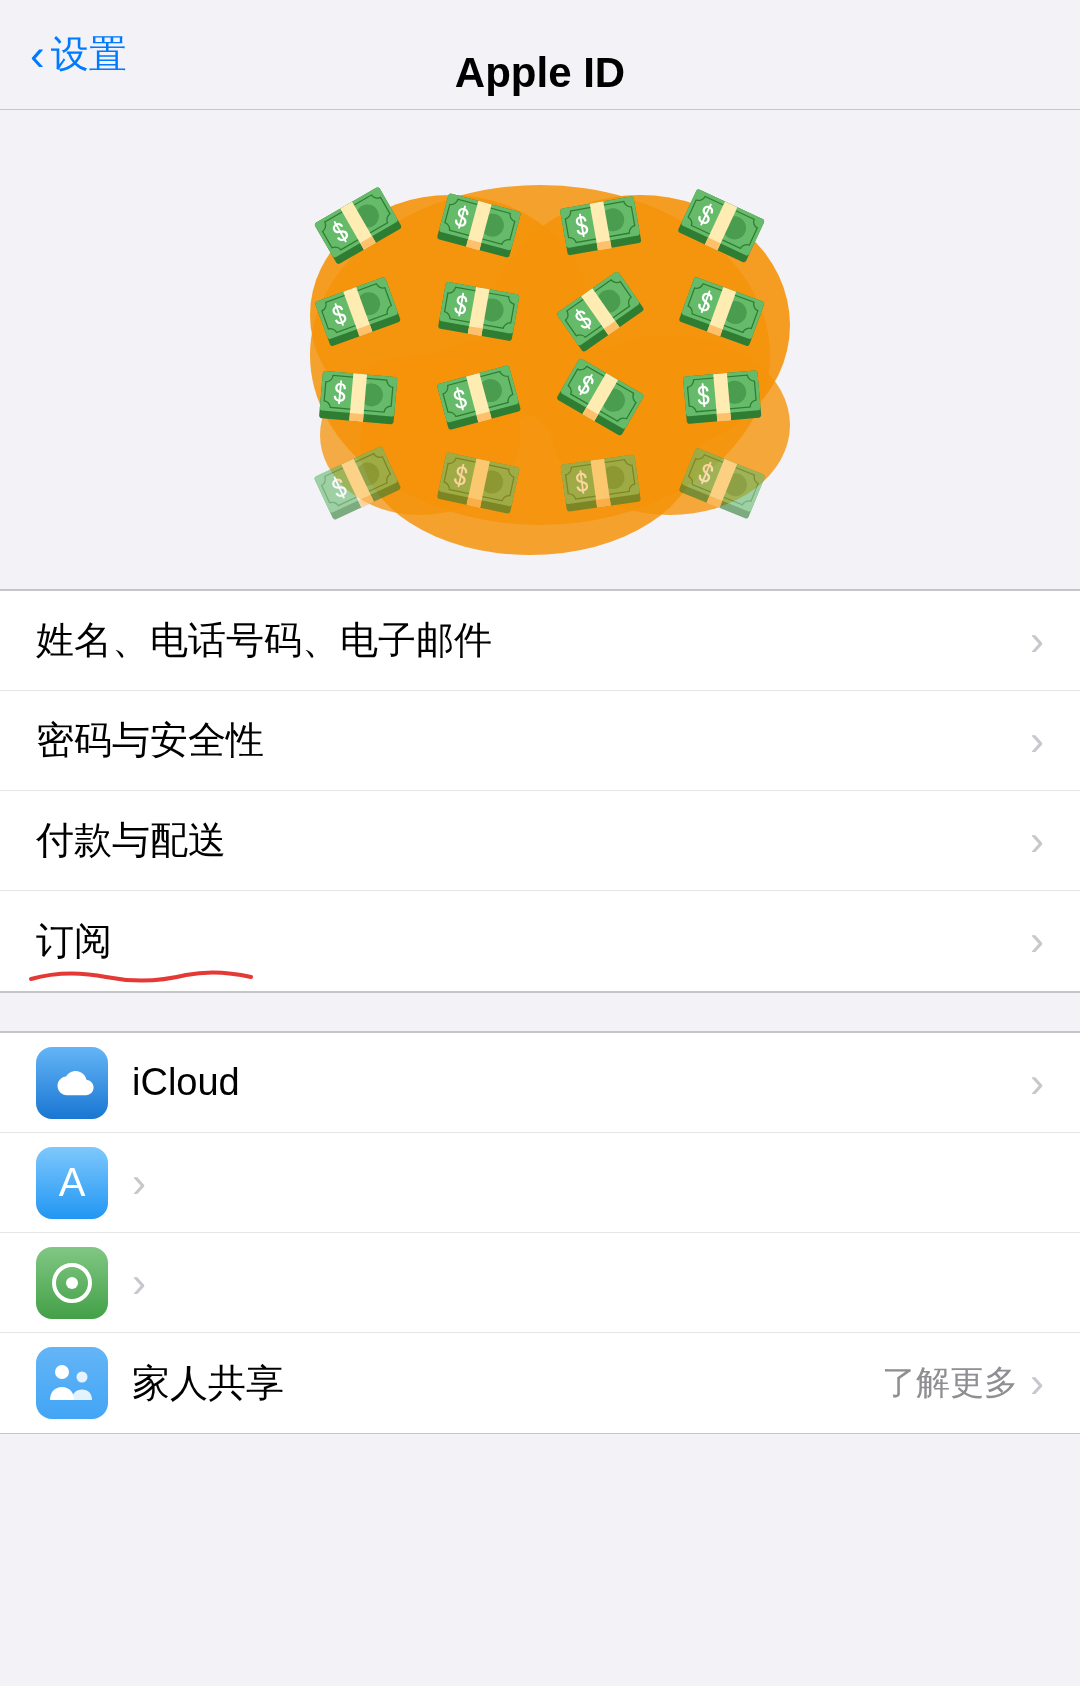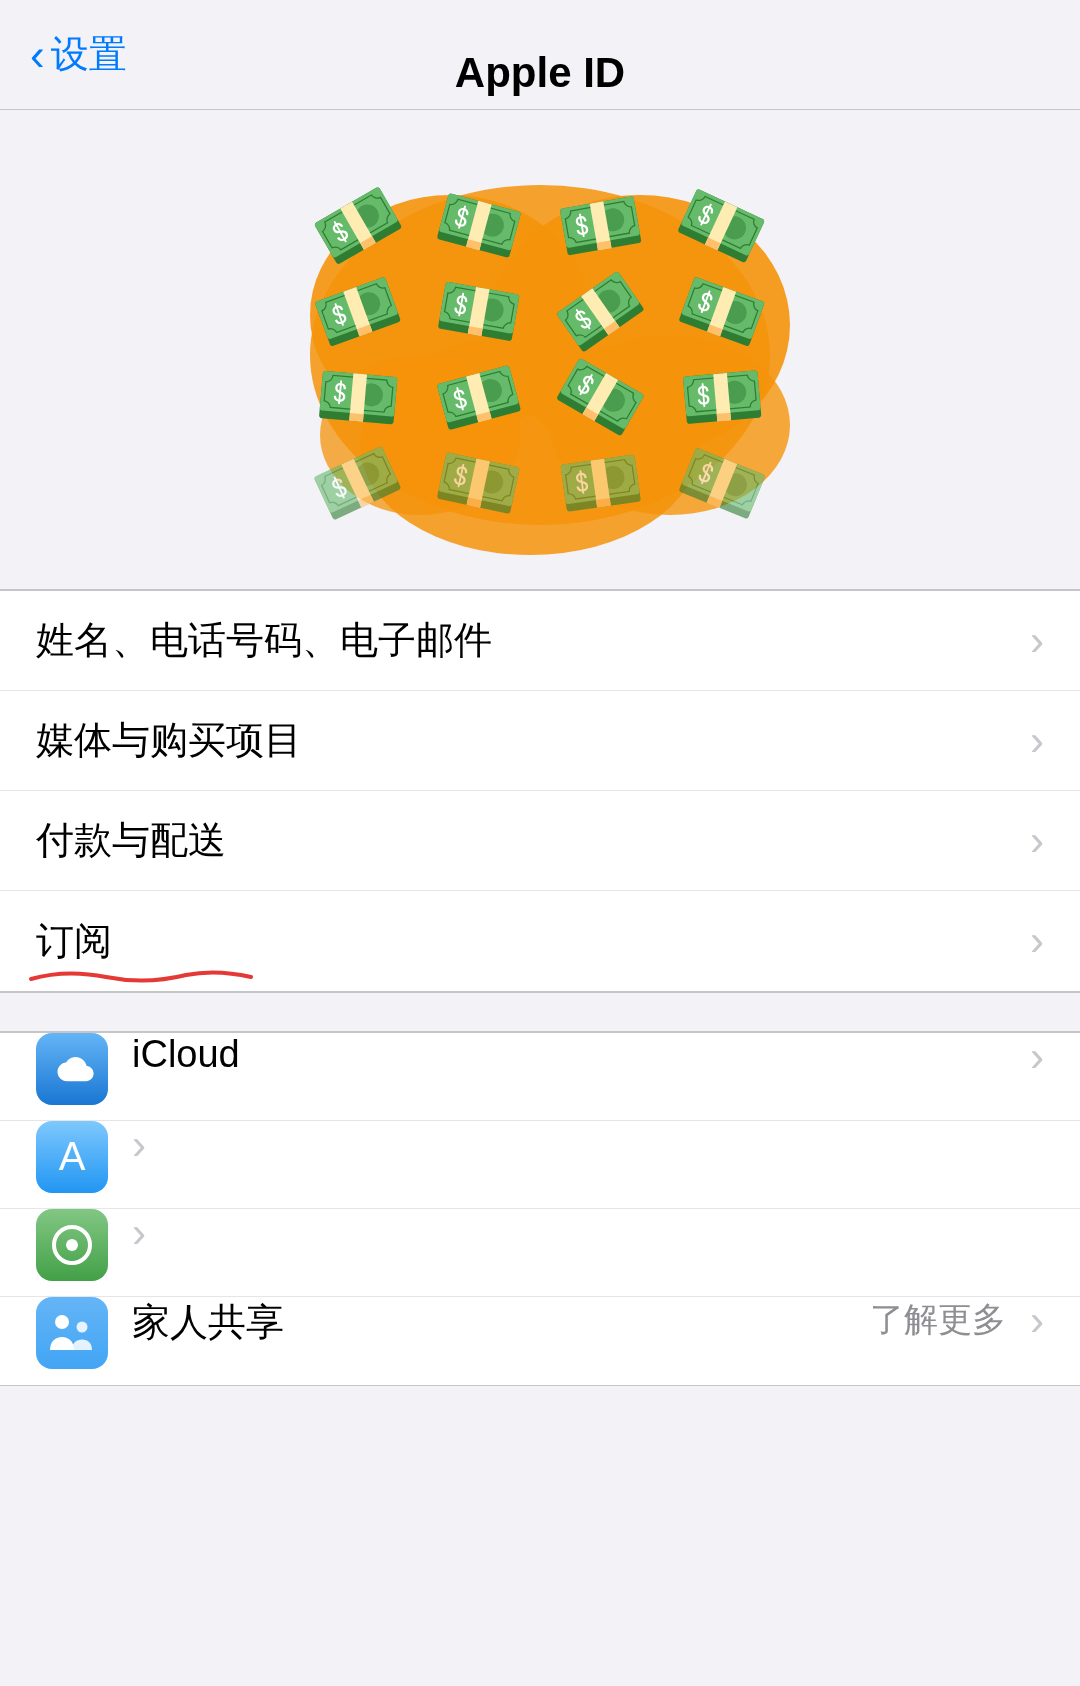--- a/index.html
+++ b/index.html
@@ -132,23 +132,24 @@
 
     .settings-group-gap {
       background: #f2f2f7;
       height: 40px;
       border-top: 1px solid #c6c6c8;
       border-bottom: 1px solid #c6c6c8;
     }
 
     .settings-item {
       display: flex;
+      align-items: center;
       background: #fff;
       padding: 0 36px;
-      height: 88px;
+      height: 100px;
       border-bottom: 1px solid #e5e5ea;
       cursor: pointer;
       position: relative;
     }
 
     .settings-item:last-child {
       border-bottom: none;
     }
 
     .settings-item-icon {
@@ -181,21 +182,21 @@
 
     .settings-item-label {
       flex: 1;
       font-size: 38px;
       color: #000;
     }
 
     .settings-item-sub {
       font-size: 34px;
       color: #8e8e93;
-      margin-right: 24px;
+      margin-right: 12px;
     }
 
     .settings-item-chevron {
       color: #c7c7cc;
       font-size: 42px;
       font-weight: 300;
     }
 
     
     .red-underline {
@@ -283,21 +284,21 @@
     </div>
   </div>
 </div>
 
 <div class="settings-group">
   <div class="simple-item">
     <span class="simple-item-label">姓名、电话号码、电子邮件</span>
     <span class="simple-item-chevron">›</span>
   </div>
   <div class="simple-item">
-    <span class="simple-item-label">媒体与购买项目</span>
+    <span class="simple-item-label">密码与安全性</span>
     <span class="simple-item-chevron">›</span>
   </div>
   <div class="simple-item">
     <span class="simple-item-label">付款与配送</span>
     <span class="simple-item-chevron">›</span>
   </div>
   <div class="simple-item" style="position:relative;">
     <span class="simple-item-label">订阅</span>
     <span class="simple-item-chevron">›</span>
 

